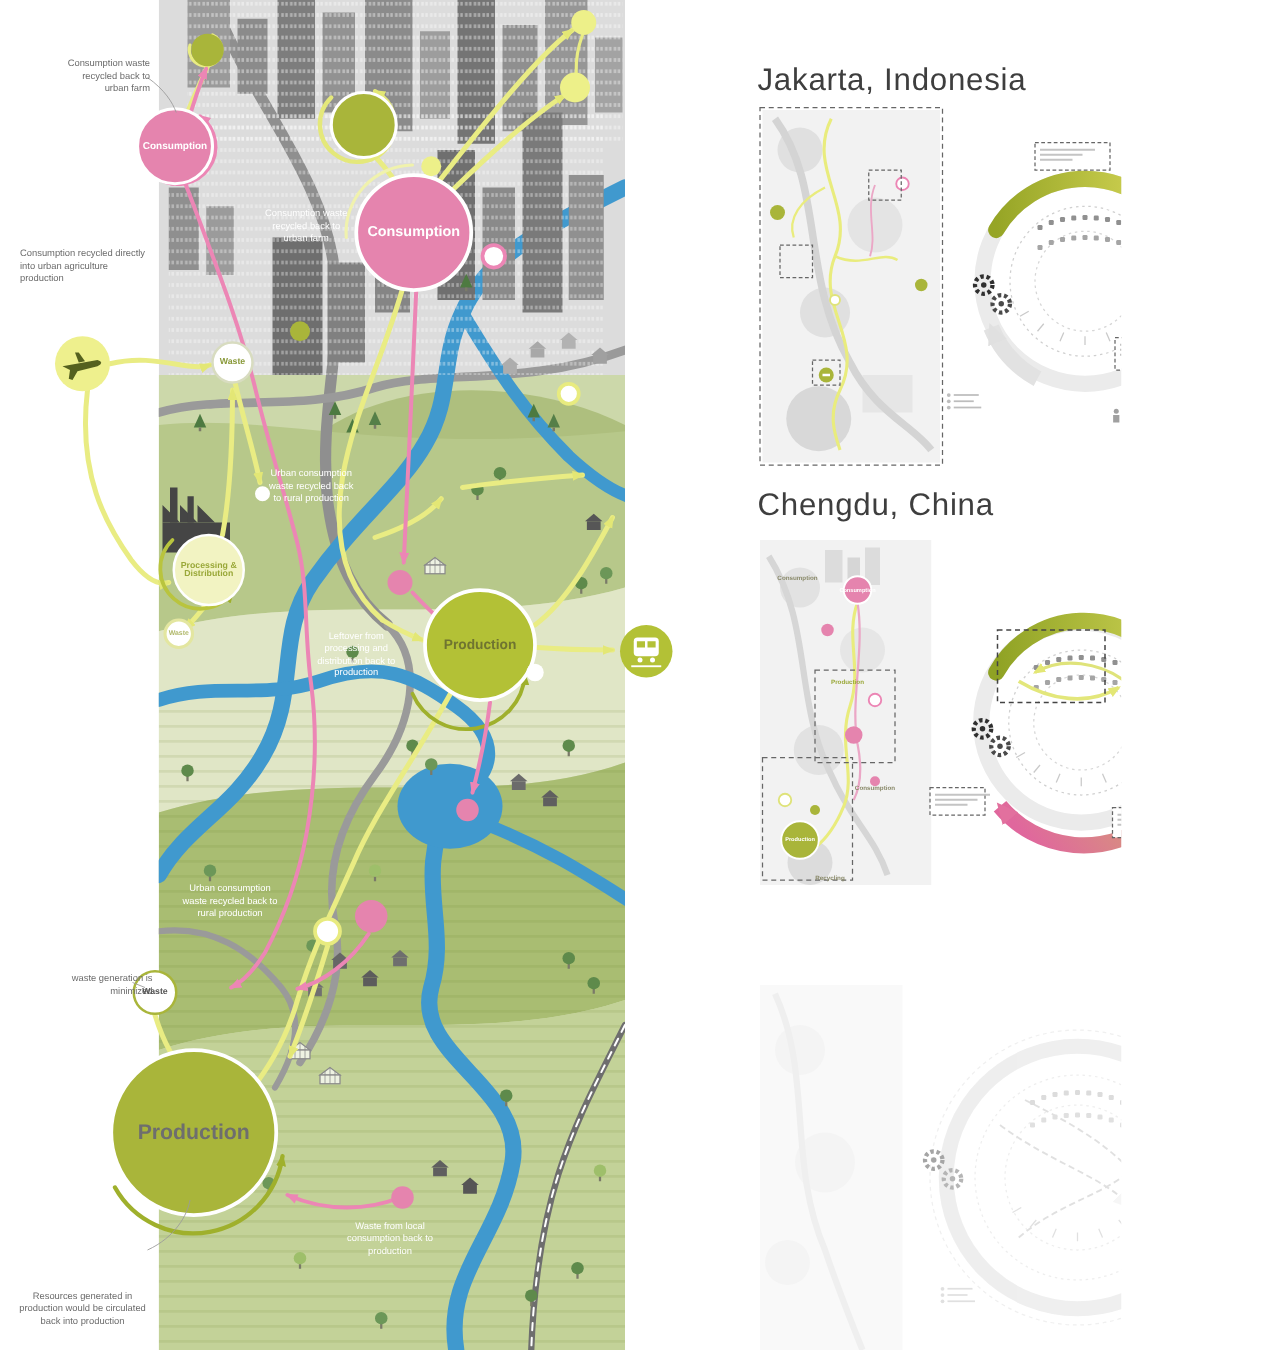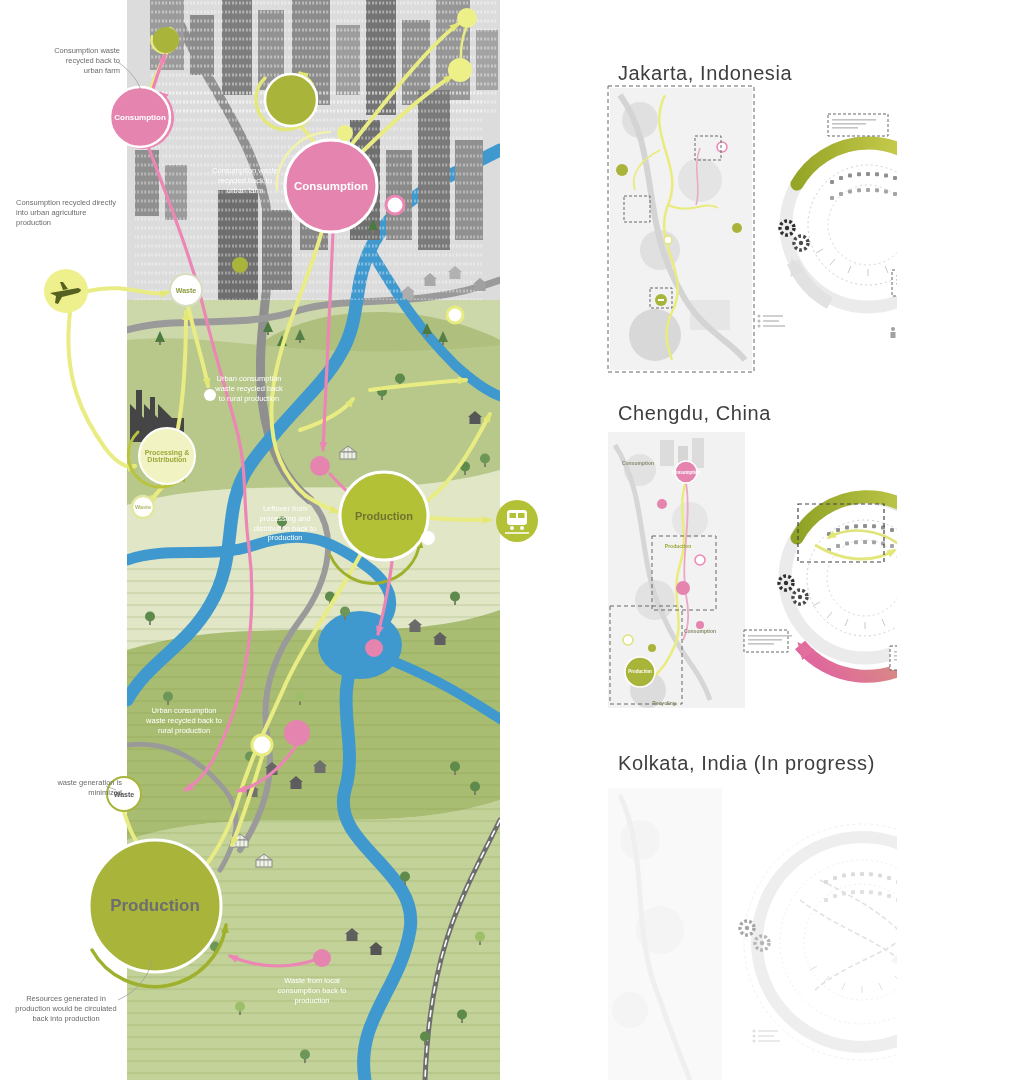--- a/index.html
+++ b/index.html
@@ -4,21 +4,21 @@
 <style>
   html,body{margin:0;padding:0;background:#ffffff;}
   body{font-family:"Liberation Sans", sans-serif;}
   #canvas{position:relative;width:897px;height:1080px;overflow:hidden;background:#fff;}
   #art{position:absolute;left:0;top:0;}
   .ann{position:absolute;font-size:7.5px;line-height:1.3;color:#6b6b6b;}
   .ann.white{color:#ffffff;}
   .ann.r{text-align:right;}
   .ann.c{text-align:center;}
   .nlabel{position:absolute;transform:translate(-50%,-50%);font-weight:bold;text-align:center;white-space:normal;}
-  .case-title{position:absolute;font-size:20px;color:#3e3e3e;letter-spacing:.6px;font-weight:normal;margin:12px;}
+  .case-title{position:absolute;font-size:25px;color:#3e3e3e;letter-spacing:.6px;font-weight:normal;margin:0;}
   .legend-label{position:absolute;font-size:7px;font-weight:bold;color:#a6a6a6;}
   .mini-label{position:absolute;font-size:5px;font-weight:bold;transform:translate(-50%,-50%);white-space:nowrap;}
 </style>
 </head>
 <body>
 
 <div id="canvas">
 
 <svg id="art" width="1013" height="1080" viewBox="0 0 1013 1080" xmlns="http://www.w3.org/2000/svg">
 <defs>
@@ -452,34 +452,33 @@
 </svg>
 
 <div class="ann r" style="left:52px;top:46px;width:68px;">Consumption waste recycled back to urban farm</div>
 <div class="ann" style="left:16px;top:198px;width:104px;">Consumption recycled directly into urban agriculture production</div>
 <div class="ann white c" style="left:212px;top:166px;width:66px;">Consumption waste recycled back to urban farm</div>
 <div class="ann white c" style="left:214px;top:374px;width:70px;">Urban consumption waste recycled back to rural production</div>
 <div class="ann white c" style="left:248px;top:504px;width:74px;">Leftover from processing and distribution back to production</div>
 <div class="ann white c" style="left:146px;top:706px;width:76px;">Urban consumption waste recycled back to rural production</div>
 <div class="ann r" style="left:46px;top:778px;width:76px;">waste generation is minimized</div>
 <div class="ann white c" style="left:238px;top:976px;width:80px;margin-left:34px;">Waste from local consumption back to production</div>
-<div class="ann c" style="left:14px;top:994px;width:104px;">Resources generated in production would be circulated back into production</div>
+<div class="ann c" style="left:14px;top:1032px;width:104px;">Resources generated in production would be circulated back into production</div>
 
 <div class="nlabel" style="left:140px;top:117px;font-size:8px;color:#fff;">Consumption</div>
 <div class="nlabel" style="left:331px;top:186px;font-size:11.5px;color:#fff;">Consumption</div>
 <div class="nlabel" style="left:186px;top:290px;font-size:7px;color:#8a9a3a;">Waste</div>
 <div class="nlabel" style="left:167px;top:456px;font-size:7px;color:#9aa839;width:46px;">Processing &amp; Distribution</div>
 <div class="nlabel" style="left:143px;top:507px;font-size:5.5px;color:#b0b86a;">Waste</div>
 <div class="nlabel" style="left:384px;top:516px;font-size:11px;color:#6f7430;">Production</div>
 <div class="nlabel" style="left:124px;top:794px;font-size:7px;color:#555;">Waste</div>
 <div class="nlabel" style="left:155px;top:906px;font-size:17px;color:#6e6e6e;">Production</div>
 
 <h2 class="case-title" style="left:606px;top:50px;">Jakarta, Indonesia</h2>
 <h2 class="case-title" style="left:606px;top:390px;">Chengdu, China</h2>
-<h2 class="case-title" style="left:606px;top:740px;">Kolkata, India (In progress)</h2>
 
 <div class="legend-label" style="left:900px;top:328px;width:62px;">Human Utilization</div>
 <div class="legend-label" style="left:910px;top:671px;width:62px;">Human Utilization</div>
 
 <div class="mini-label" style="left:638px;top:463px;color:#8a8a6a;">Consumption</div>
 <div class="mini-label" style="left:686px;top:472px;color:#fff;font-size:4.5px;">Consumption</div>
 <div class="mini-label" style="left:678px;top:546px;color:#9aa839;">Production</div>
 <div class="mini-label" style="left:700px;top:631px;color:#8a8a6a;">Consumption</div>
 <div class="mini-label" style="left:640px;top:671px;color:#fff;font-size:4.5px;">Production</div>
 <div class="mini-label" style="left:664px;top:703px;color:#8a8a6a;">Recycling</div>

